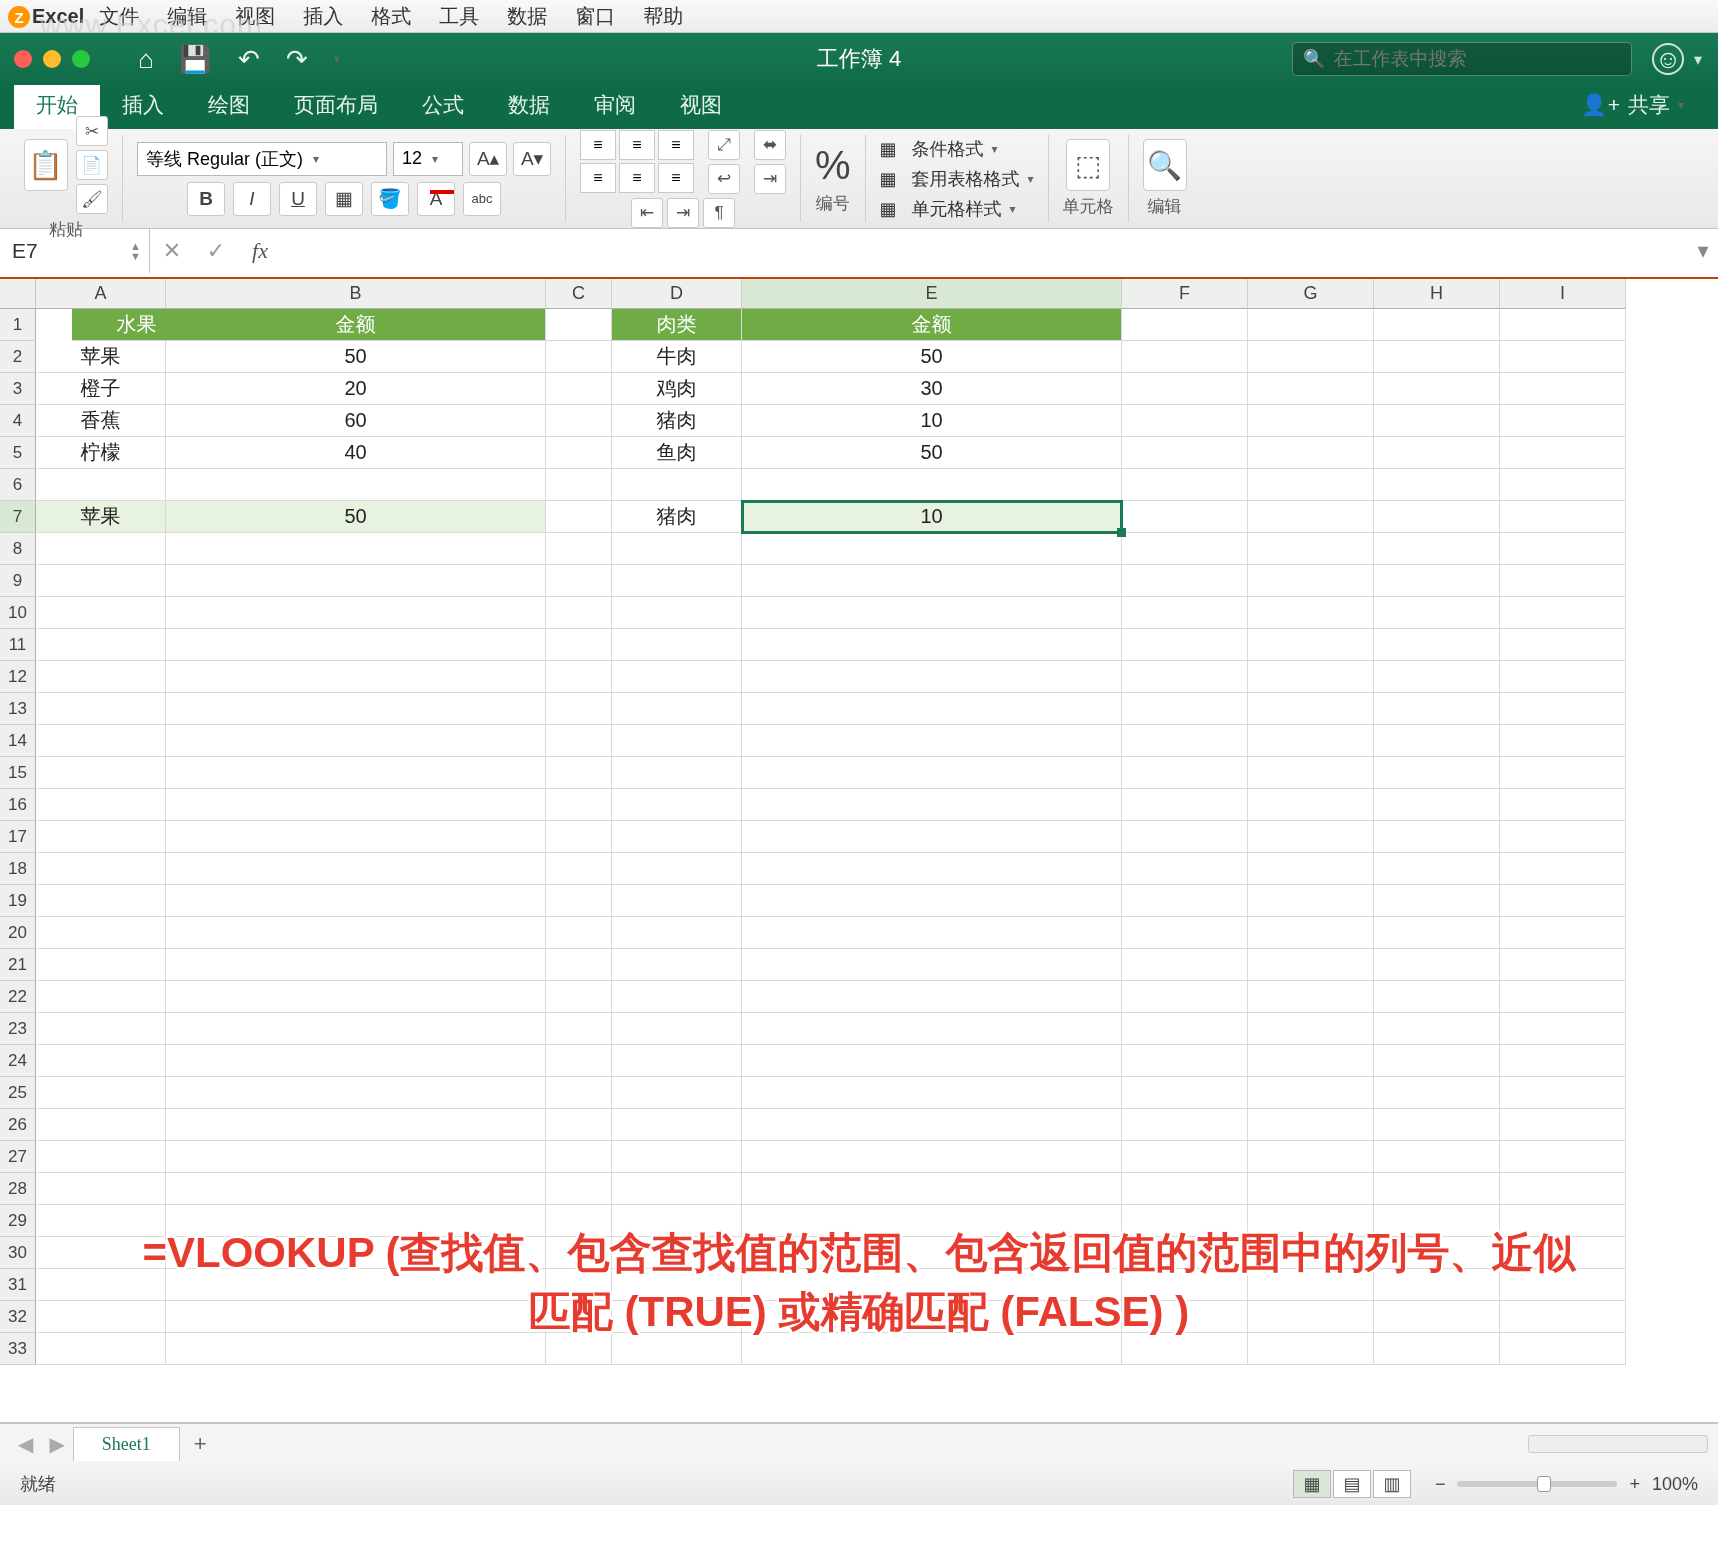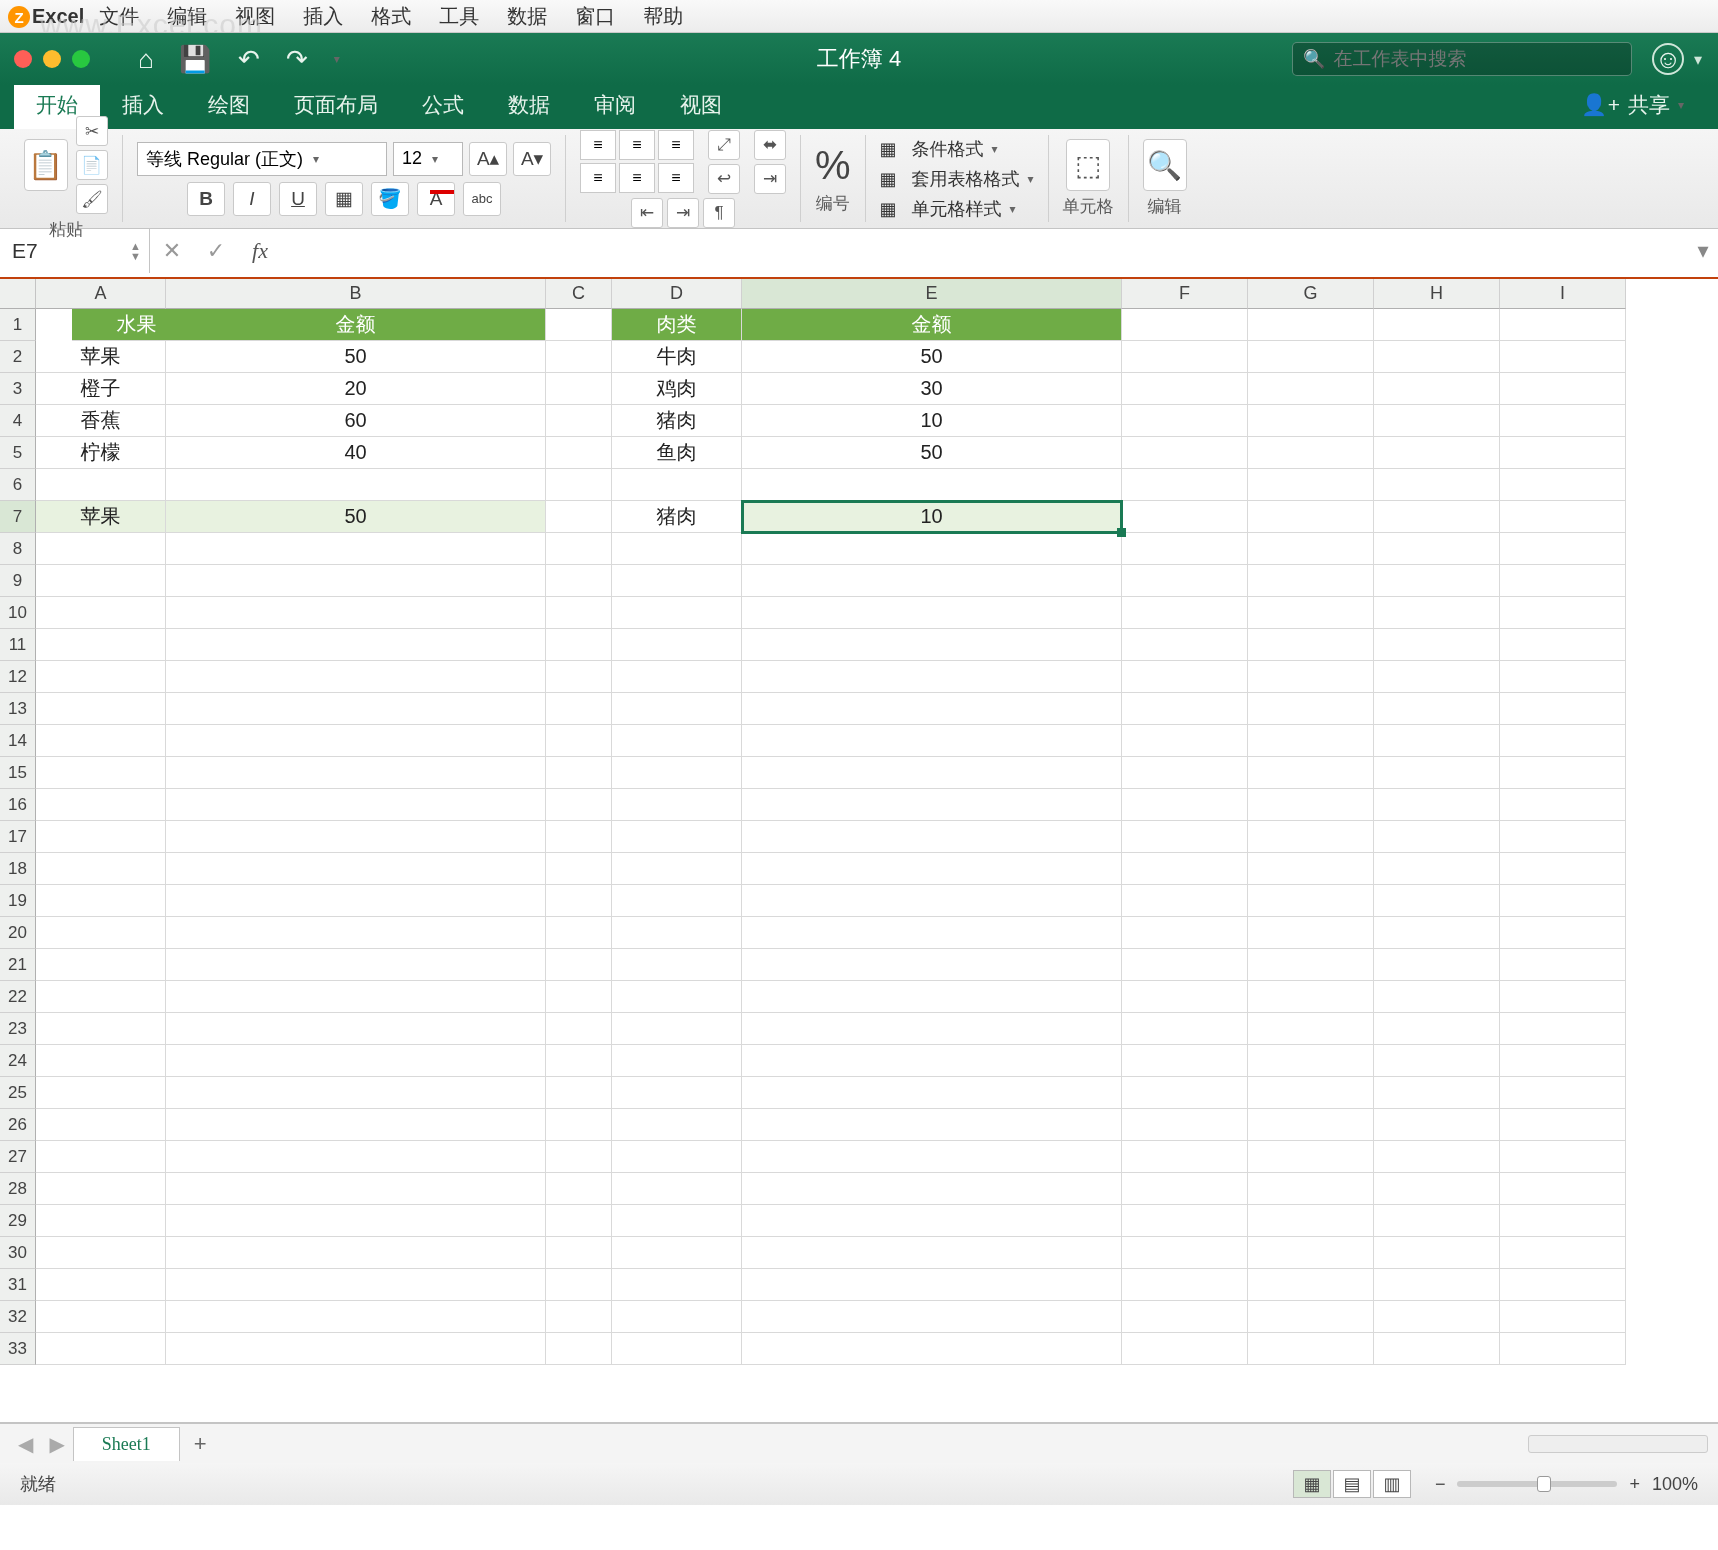--- a/index.html
+++ b/index.html
@@ -607,20 +607,24 @@
       <div class="cell" style="left: 0px; top: 1024px; width: 130px; height: 32px;"></div>
       <div class="cell" style="left: 130px; top: 1024px; width: 380px; height: 32px;"></div>
       <div class="cell" style="left: 510px; top: 1024px; width: 66px; height: 32px;"></div>
       <div class="cell" style="left: 576px; top: 1024px; width: 130px; height: 32px;"></div>
       <div class="cell" style="left: 706px; top: 1024px; width: 380px; height: 32px;"></div>
       <div class="cell" style="left: 1086px; top: 1024px; width: 126px; height: 32px;"></div>
       <div class="cell" style="left: 1212px; top: 1024px; width: 126px; height: 32px;"></div>
       <div class="cell" style="left: 1338px; top: 1024px; width: 126px; height: 32px;"></div>
       <div class="cell" style="left: 1464px; top: 1024px; width: 126px; height: 32px;"></div>
     </div>
+  <div class="annot">
+    <div>=VLOOKUP (查找值、包含查找值的范围、包含返回值的范围中的列号、近似</div>
+    <div>匹配 (TRUE) 或精确匹配 (FALSE) )</div>
+  </div>
 </div>
 
 <div class="sheettabs">
   <span class="navarrow">◀</span>
   <span class="navarrow">▶</span>
   <div class="stab">Sheet1</div>
   <div class="addtab">+</div>
   <div class="sb-track"></div>
 </div>
 

